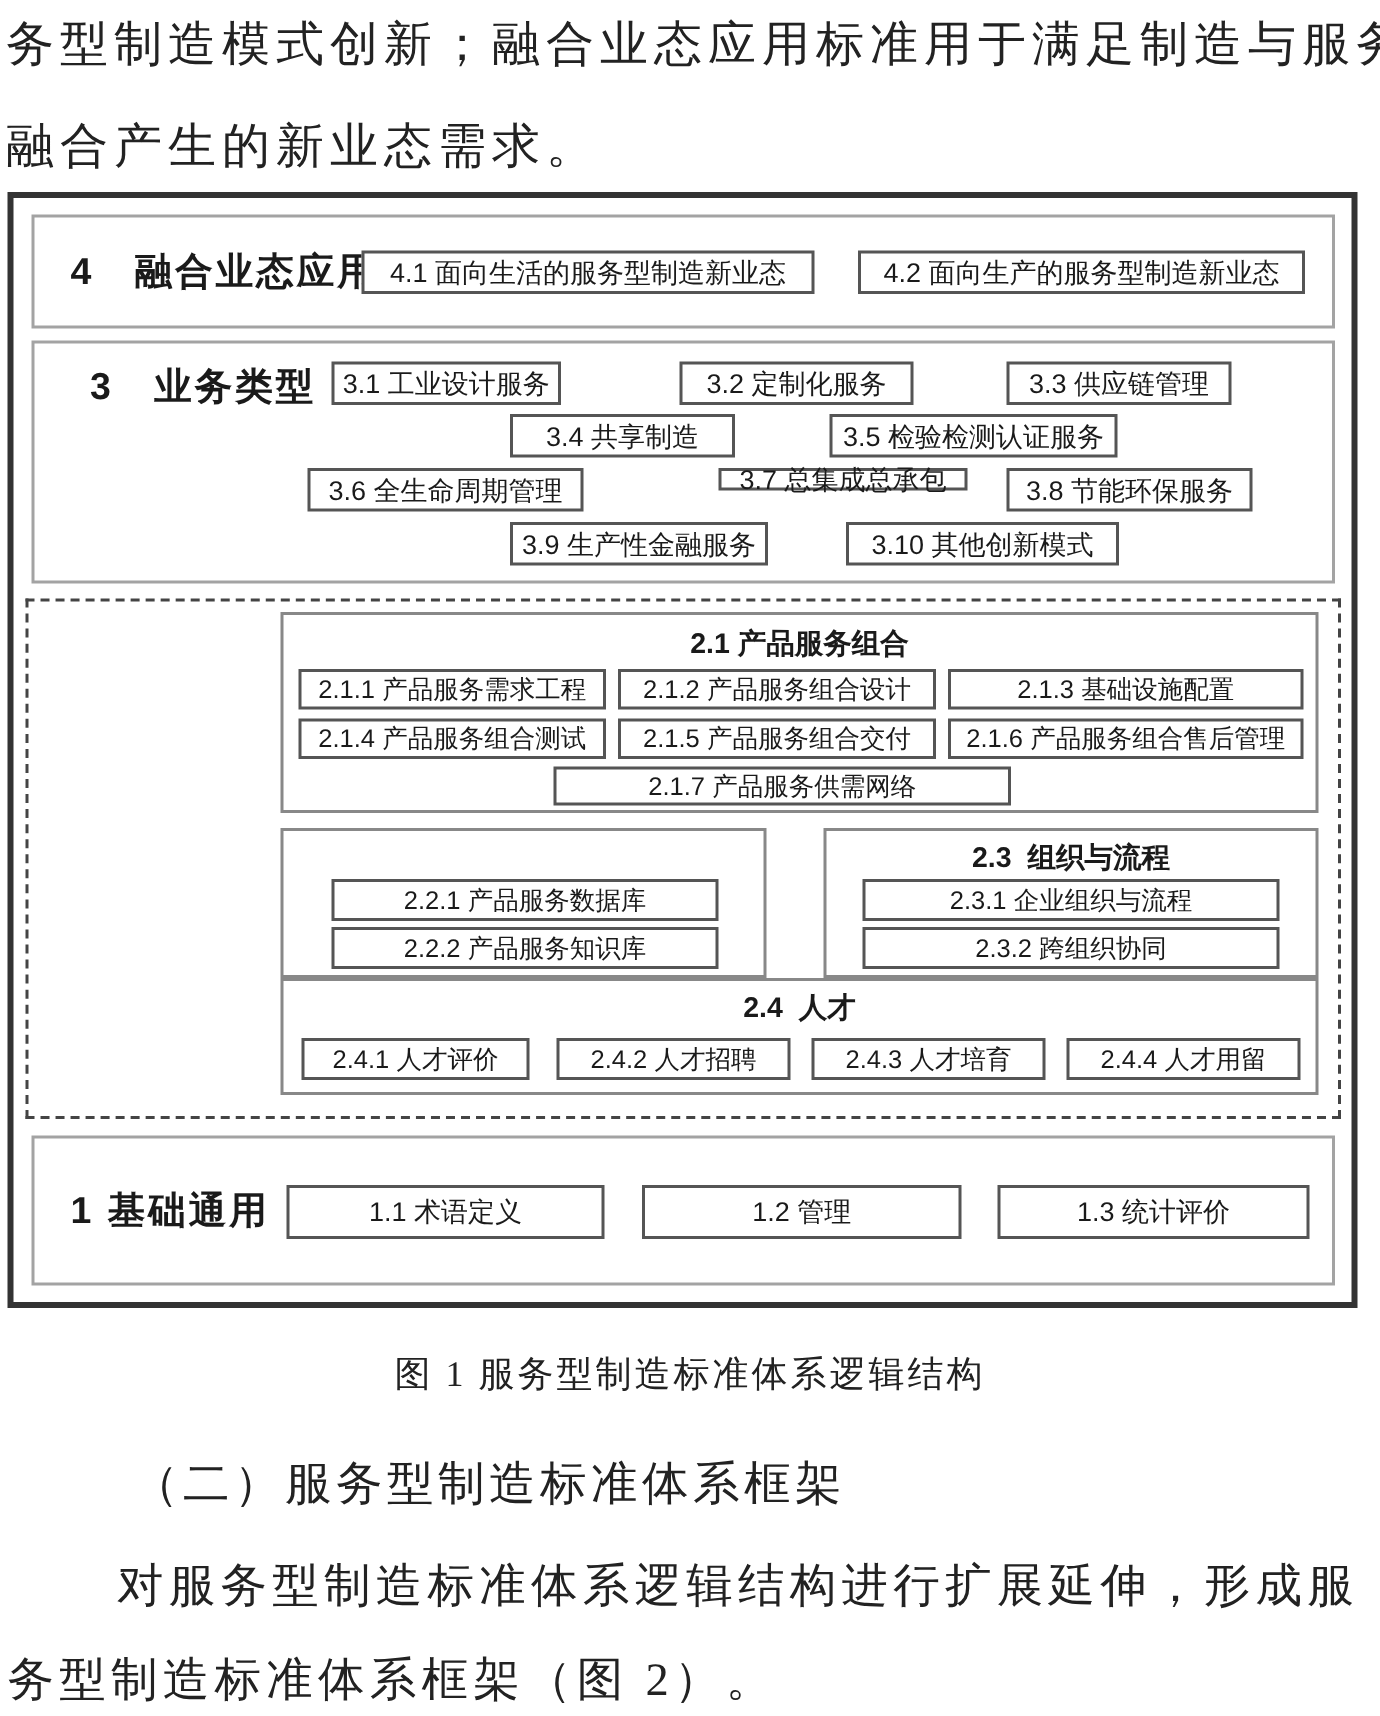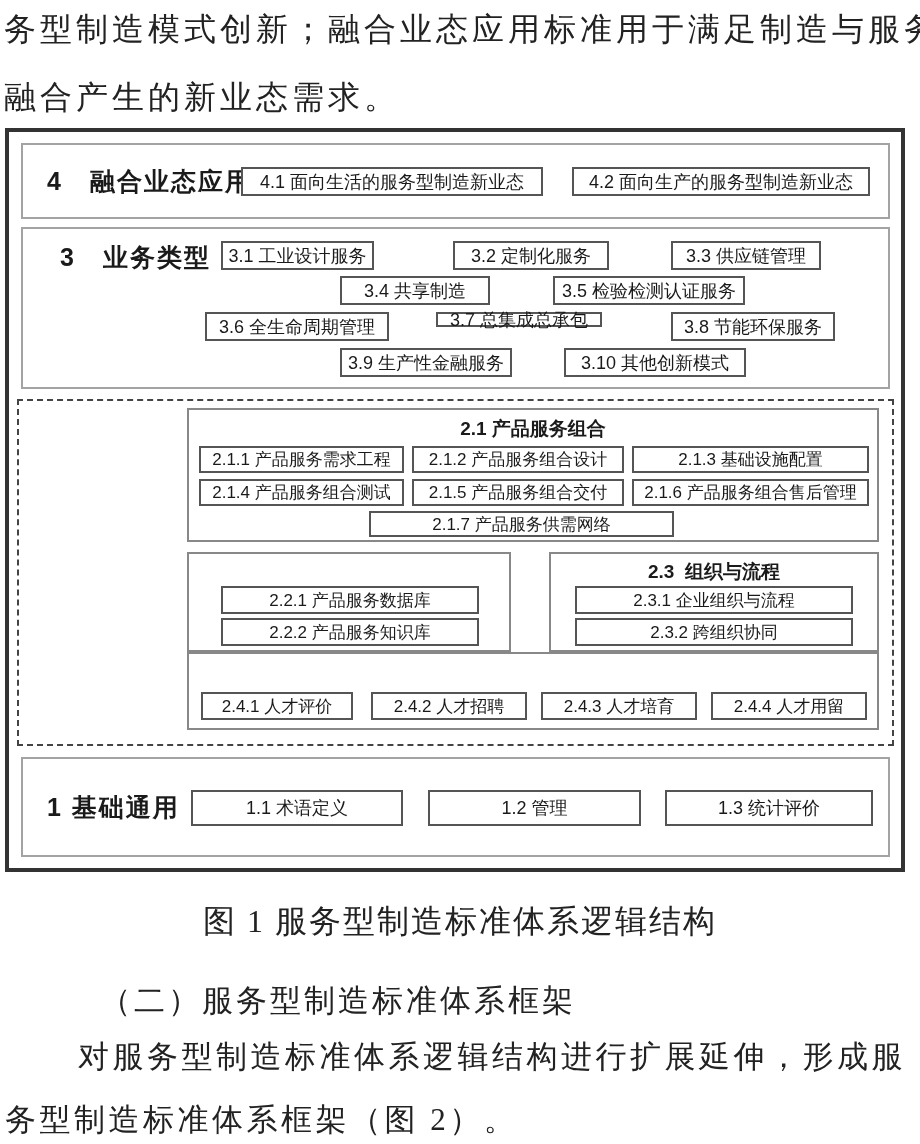--- a/index.html
+++ b/index.html
@@ -1,22 +1,22 @@
 <!DOCTYPE html>
 <html><head>
 <meta charset="utf-8">
 <style>
   html,body{margin:0;padding:0;background:#ffffff;}
   .page{position:relative;width:920px;height:1144px;background:#ffffff;overflow:hidden;
         font-family:"Liberation Sans",sans-serif;color:#1f1f1f;}
   .body-text{position:absolute;margin:0;font-family:"Liberation Serif",serif;
              font-size:32px;letter-spacing:4px;color:#222;white-space:pre;font-weight:500;}
   .caption{position:absolute;left:0;width:100%;text-align:center;font-family:"Liberation Serif",serif;
-           font-size:32px;letter-spacing:2px;color:#222;font-weight:500;}
-  .heading{position:absolute;margin:12px;font-family:"Liberation Serif",serif;
+           font-size:24px;letter-spacing:2px;color:#222;font-weight:500;}
+  .heading{position:absolute;margin:0;font-family:"Liberation Serif",serif;
            font-size:31px;letter-spacing:3px;color:#222;white-space:pre;font-weight:500;}
   .para{font-size:31px;letter-spacing:3.5px;}
   
   .frame{position:absolute;left:5px;top:128px;width:900px;height:744px;
          border:4px solid #333;box-sizing:border-box;background:#fff;}
   .sec{position:absolute;border:2px solid #a3a3a3;box-sizing:border-box;background:#fff;}
   .sec.dashed{border:2px dashed #444;}
   .sec-label{position:absolute;font-weight:bold;font-size:25px;letter-spacing:2px;
              color:#1a1a1a;white-space:pre;}
   .group{position:absolute;border:2px solid #888;box-sizing:border-box;background:#fff;}
@@ -44,21 +44,21 @@
     </div>
 
     <div class="sec" style="left:12px;top:95px;width:869px;height:162px">
       <div class="sec-label" style="left:37px;top:12px">3　业务类型</div>
       <div class="dbox" style="left:198px;top:12px;width:153px;height:29px">3.1 工业设计服务</div>
       <div class="dbox" style="left:430px;top:12px;width:156px;height:29px">3.2 定制化服务</div>
       <div class="dbox" style="left:648px;top:12px;width:150px;height:29px">3.3 供应链管理</div>
       <div class="dbox" style="left:317px;top:47px;width:150px;height:29px">3.4 共享制造</div>
       <div class="dbox" style="left:530px;top:47px;width:192px;height:29px">3.5 检验检测认证服务</div>
       <div class="dbox" style="left:182px;top:83px;width:184px;height:29px">3.6 全生命周期管理</div>
-      <div class="dbox" style="left:413px;top:83px;width:166px;height:15px">3.7 总集成总承包</div>
+      <div class="dbox" style="left:456px;top:83px;width:166px;height:15px">3.7 总集成总承包</div>
       <div class="dbox" style="left:648px;top:83px;width:164px;height:29px">3.8 节能环保服务</div>
       <div class="dbox" style="left:317px;top:119px;width:172px;height:29px">3.9 生产性金融服务</div>
       <div class="dbox" style="left:541px;top:119px;width:182px;height:29px">3.10 其他创新模式</div>
     </div>
 
     <div class="sec dashed" style="left:8px;top:267px;width:877px;height:347px">
 
       <div class="group" style="left:168px;top:7px;width:692px;height:134px">
         <div class="gtitle" style="top:6px">2.1 产品服务组合</div>
         <div class="dbox sm" style="left:10px;top:36px;width:205px;height:27px">2.1.1 产品服务需求工程</div>
@@ -75,20 +75,21 @@
         <div class="dbox sm" style="left:32px;top:64px;width:258px;height:28px">2.2.2 产品服务知识库</div>
       </div>
 
       <div class="group" style="left:530px;top:151px;width:330px;height:100px">
         <div class="gtitle" style="top:5px">2.3  组织与流程</div>
         <div class="dbox sm" style="left:24px;top:32px;width:278px;height:28px">2.3.1 企业组织与流程</div>
         <div class="dbox sm" style="left:24px;top:64px;width:278px;height:28px">2.3.2 跨组织协同</div>
       </div>
 
       <div class="group" style="left:168px;top:251px;width:692px;height:78px">
+        <div class="gtitle" style="top:5px">2.4  人才</div>
         <div class="dbox sm" style="left:12px;top:38px;width:152px;height:28px">2.4.1 人才评价</div>
         <div class="dbox sm" style="left:182px;top:38px;width:156px;height:28px">2.4.2 人才招聘</div>
         <div class="dbox sm" style="left:352px;top:38px;width:156px;height:28px">2.4.3 人才培育</div>
         <div class="dbox sm" style="left:522px;top:38px;width:156px;height:28px">2.4.4 人才用留</div>
       </div>
     </div>
 
     <div class="sec" style="left:12px;top:625px;width:869px;height:100px">
       <div class="sec-label" style="left:24px;top:50%;transform:translateY(-50%)">1 基础通用</div>
       <div class="dbox" style="left:168px;top:31px;width:212px;height:36px">1.1 术语定义</div>

